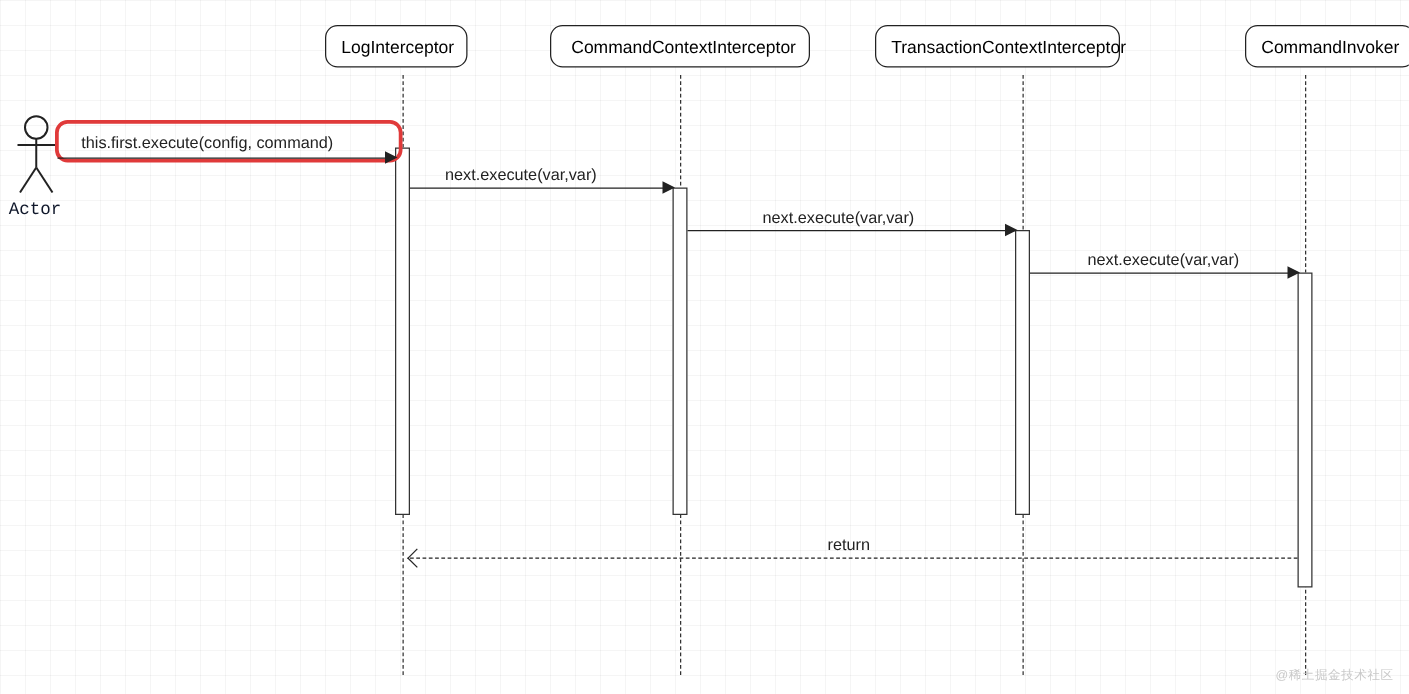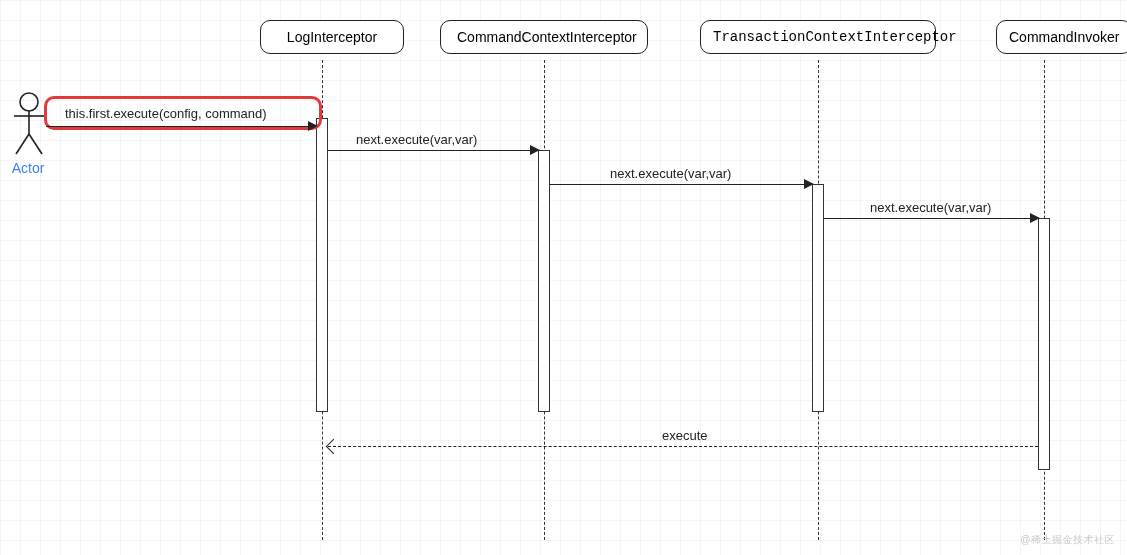--- a/index.html
+++ b/index.html
@@ -89,22 +89,23 @@
 
   
   .actor {
     position: absolute;
   }
   .actor svg { display:block; }
   .actor-label {
     position: absolute;
     font-size: 14px;
     text-align: center;
-    color: #3b82f6;
+    color: #0f172a;
     transform: translateX(-50%);
+    font-family: Liberation Mono, monospace;
   }
 
   .watermark {
     position: absolute;
     right: 12px;
     bottom: 8px;
     font-size: 10px;
     color: #c9c9c9;
     letter-spacing: 0.5px;
   }
@@ -118,27 +119,27 @@
     <svg width="34" height="64" viewBox="0 0 34 64">
       <circle cx="17" cy="10" r="9" fill="none" stroke="#222" stroke-width="1.6"></circle>
       <line x1="17" y1="19" x2="17" y2="42" stroke="#222" stroke-width="1.6"></line>
       <line x1="2" y1="24" x2="32" y2="24" stroke="#222" stroke-width="1.6"></line>
       <line x1="17" y1="42" x2="4" y2="62" stroke="#222" stroke-width="1.6"></line>
       <line x1="17" y1="42" x2="30" y2="62" stroke="#222" stroke-width="1.6"></line>
     </svg>
   </div>
   <div class="actor-label" style="left:28px; top:160px;">Actor</div>
 
-  <div class="participant" style="left:260px; width:144px;">
+  <div class="participant" style="left:260px; width:114px;">
     <span>LogInterceptor</span>
   </div>
   <div class="participant" style="left:440px; width:208px;padding-left:16px;">
     <span>CommandContextInterceptor</span>
   </div>
-  <div class="participant" style="left:700px; width:236px;font-family:Liberation Mono, monospace;">
+  <div class="participant" style="left:700px; width:196px;">
     <span>TransactionContextInterceptor</span>
   </div>
   <div class="participant" style="left:996px; width:136px;">
     <span>CommandInvoker</span>
   </div>
 
   <div class="lifeline" style="left:322px;"></div>
   <div class="lifeline" style="left:544px;"></div>
   <div class="lifeline" style="left:818px;"></div>
   <div class="lifeline" style="left:1044px;"></div>
@@ -160,16 +161,16 @@
   <div class="arrow-solid" style="left:550px; top:184px; width:262px;"></div>
   <div class="arrow-head-right" style="left:804px; top:184px;"></div>
   <div class="msg-label" style="left:610px; top:166px;">next.execute(var,var)</div>
 
   <div class="arrow-solid" style="left:824px; top:218px; width:214px;"></div>
   <div class="arrow-head-right" style="left:1030px; top:218px;"></div>
   <div class="msg-label" style="left:870px; top:200px;">next.execute(var,var)</div>
 
   <div class="arrow-dashed" style="left:328px; top:446px; width:710px;"></div>
   <div class="arrow-head-left-open" style="left:328px; top:446px;"></div>
-  <div class="msg-label" style="left:662px; top:428px;">execute</div>
+  <div class="msg-label" style="left:662px; top:428px;">return</div>
 
   <div class="watermark">@稀土掘金技术社区</div>
 </div>
 
 </body></html>

